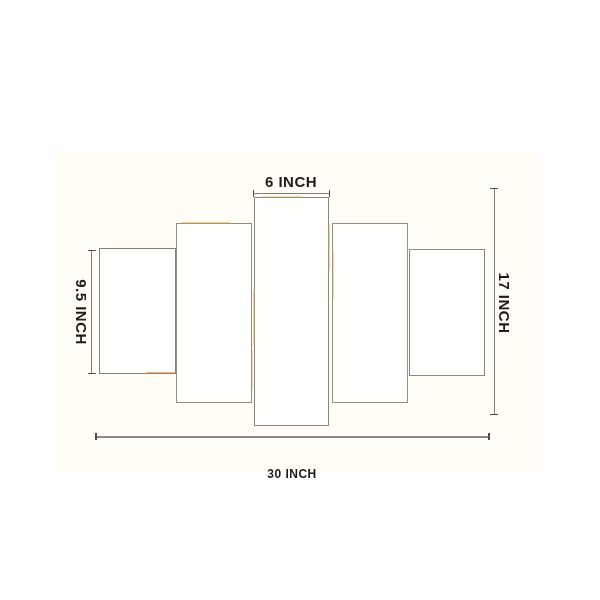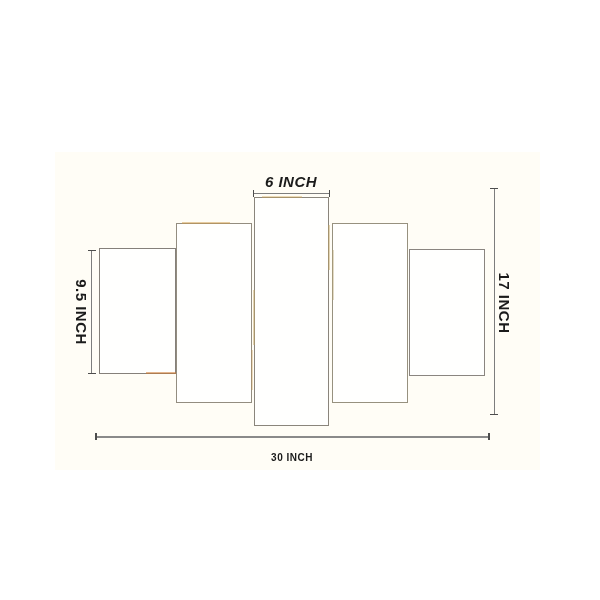--- a/index.html
+++ b/index.html
@@ -67,22 +67,22 @@
   
   .dlabel {
     position: absolute;
     color: #1b1b1b;
     font-weight: 700;
     font-size: 15px;
     letter-spacing: 0.5px;
     white-space: nowrap;
     transform: translate(-50%, -50%);
   }
-  .dlabel-top    { left: 291px; top: 181px; font-style: italic; }
-  .dlabel-bottom { left: 292px; top: 457px; font-size: 10px; }
+  .dlabel-top    { left: 291px; top: 181px; }
+  .dlabel-bottom { left: 292px; top: 474px; font-size: 12px; }
   .dlabel-left   { left: 81px;  top: 312px; transform: translate(-50%, -50%) rotate(90deg); }
   .dlabel-right  { left: 504px; top: 303px; transform: translate(-50%, -50%) rotate(90deg); }
 </style>
 </head>
 <body>
 
 <div class="stage">
 
   <div class="photo-area"></div>
 

